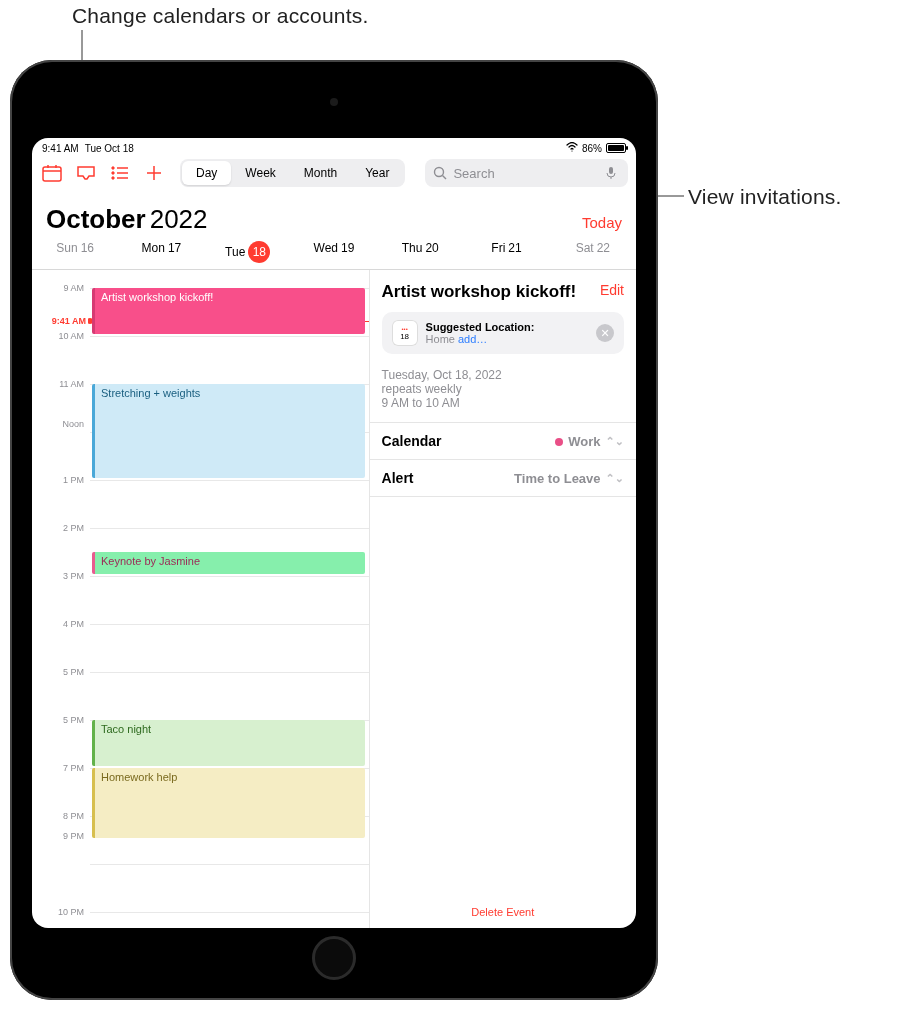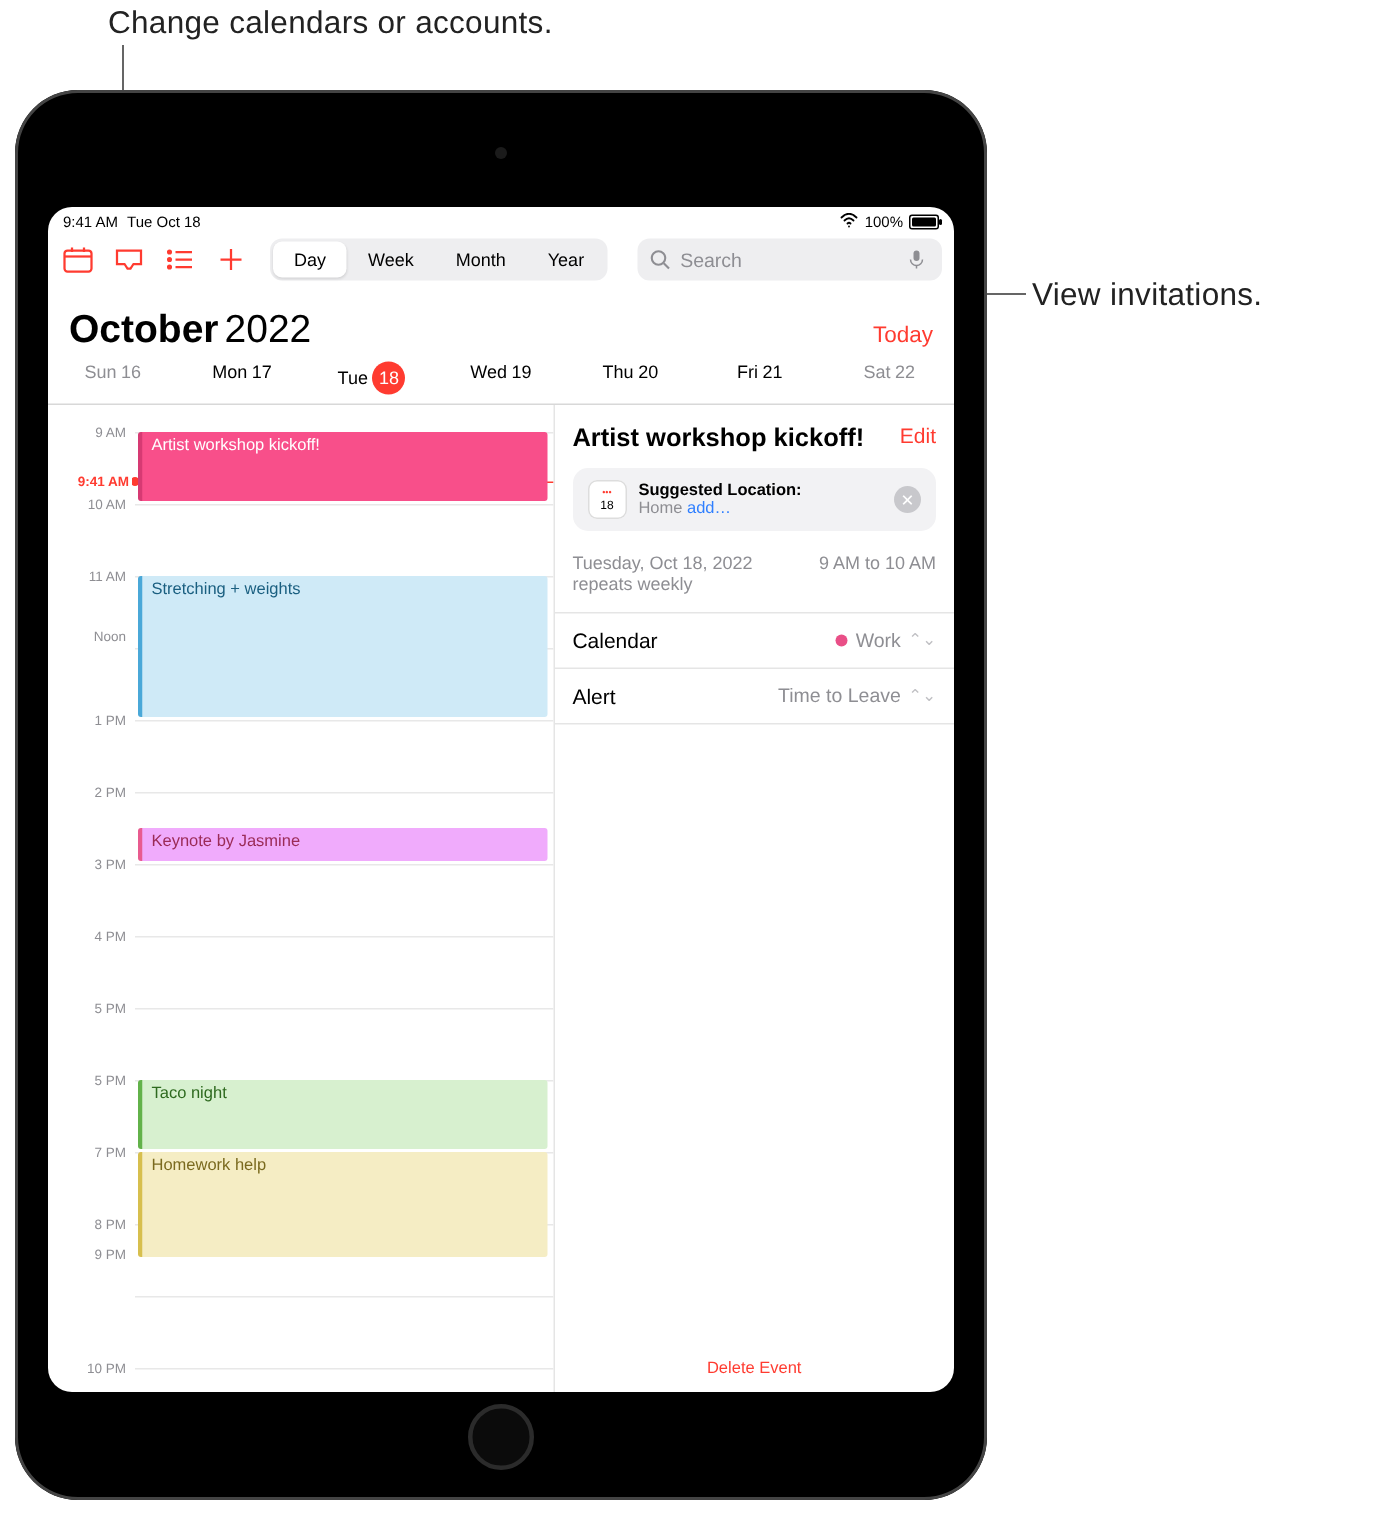--- a/index.html
+++ b/index.html
@@ -211,21 +211,21 @@
   .event {
     position:absolute; left:2px; right:4px;
     border-left:3px solid;
     border-radius:2px;
     padding:3px 6px;
     font-size:11px;
     overflow:hidden;
   }
   .ev-pink { background:#f84f8a; border-color:#d63a73; color:#fff; }
   .ev-blue { background:#cfeaf7; border-color:#4aa8d8; color:#1a5f80; }
-  .ev-lpink { background:#f0abfc; border-color:#e85b8f; color:#9b2b57; }
+  .ev-lpink { background:#86efac; border-color:#e85b8f; color:#9b2b57; }
   .ev-green { background:#d7f0cf; border-color:#62b24a; color:#2e6a1f; }
   .ev-yellow { background:#f5edc4; border-color:#d7bf4e; color:#7a6a1f; }
 
   
   .details {
     flex:1;
     display:flex;
     flex-direction:column;
     position:relative;
   }
@@ -255,25 +255,26 @@
   .sugg-text .row1 { font-weight:600; color:#000; }
   .sugg-text .row2 { color:#8e8e93; }
   .sugg-text .row2 .link { color:#2f7fff; }
   .sugg-close {
     width:18px; height:18px; border-radius:50%; background:#c8c8cc; color:#fff;
     display:flex; align-items:center; justify-content:center; font-size:11px;
   }
   .date-time-row {
     display:flex; padding:8px 12px 12px 12px; font-size:12px; color:#8e8e93;
     border-bottom:1px solid #e5e5e5;
+    flex-direction:column;
   }
   .date-time-row .left { flex:1; }
   .detail-row {
     display:flex; padding:10px 12px; border-bottom:1px solid #e5e5e5;
-    font-size:14px; align-items:flex-start;
+    font-size:14px; align-items:flex-end;font-weight:bold;
   }
   .detail-row .label { flex:1; color:#000; }
   .detail-row .value { color:#8e8e93; display:flex; align-items:center; gap:5px; font-size:13px;}
   .cal-dot { width:8px; height:8px; border-radius:50%; background:#e94f87; }
   .chev { color:#c0c0c4; font-size:11px; }
   .delete-row {
     margin-top:auto;
     text-align:center;
     padding:14px;
     color:#ff3b30;
@@ -301,21 +302,21 @@
       <div class="status-left">
         <span>9:41 AM</span>
         <span>Tue Oct 18</span>
       </div>
       <div class="status-right">
         <span>
           <svg width="12" height="10" viewBox="0 0 12 10">
               <path d="M6 9 L6 9 M1 3 Q6 -2 11 3 M3 5 Q6 2 9 5 M5 7 Q6 6 7 7" stroke="#000" stroke-width="1.2" fill="none" stroke-linecap="round"></path>
             </svg>
         </span>
-        <span>100%</span>
+        <span>86%</span>
         <span class="battery-shell">
             <span class="battery-fill"></span>
           </span>
       </div>
     </div>
 
     <div class="toolbar">
       <div class="tb-icon">
         <svg width="20" height="18" viewBox="0 0 20 18" fill="none">
             <rect x="1" y="3" width="18" height="14" rx="2" stroke-width="1.5"></rect>

